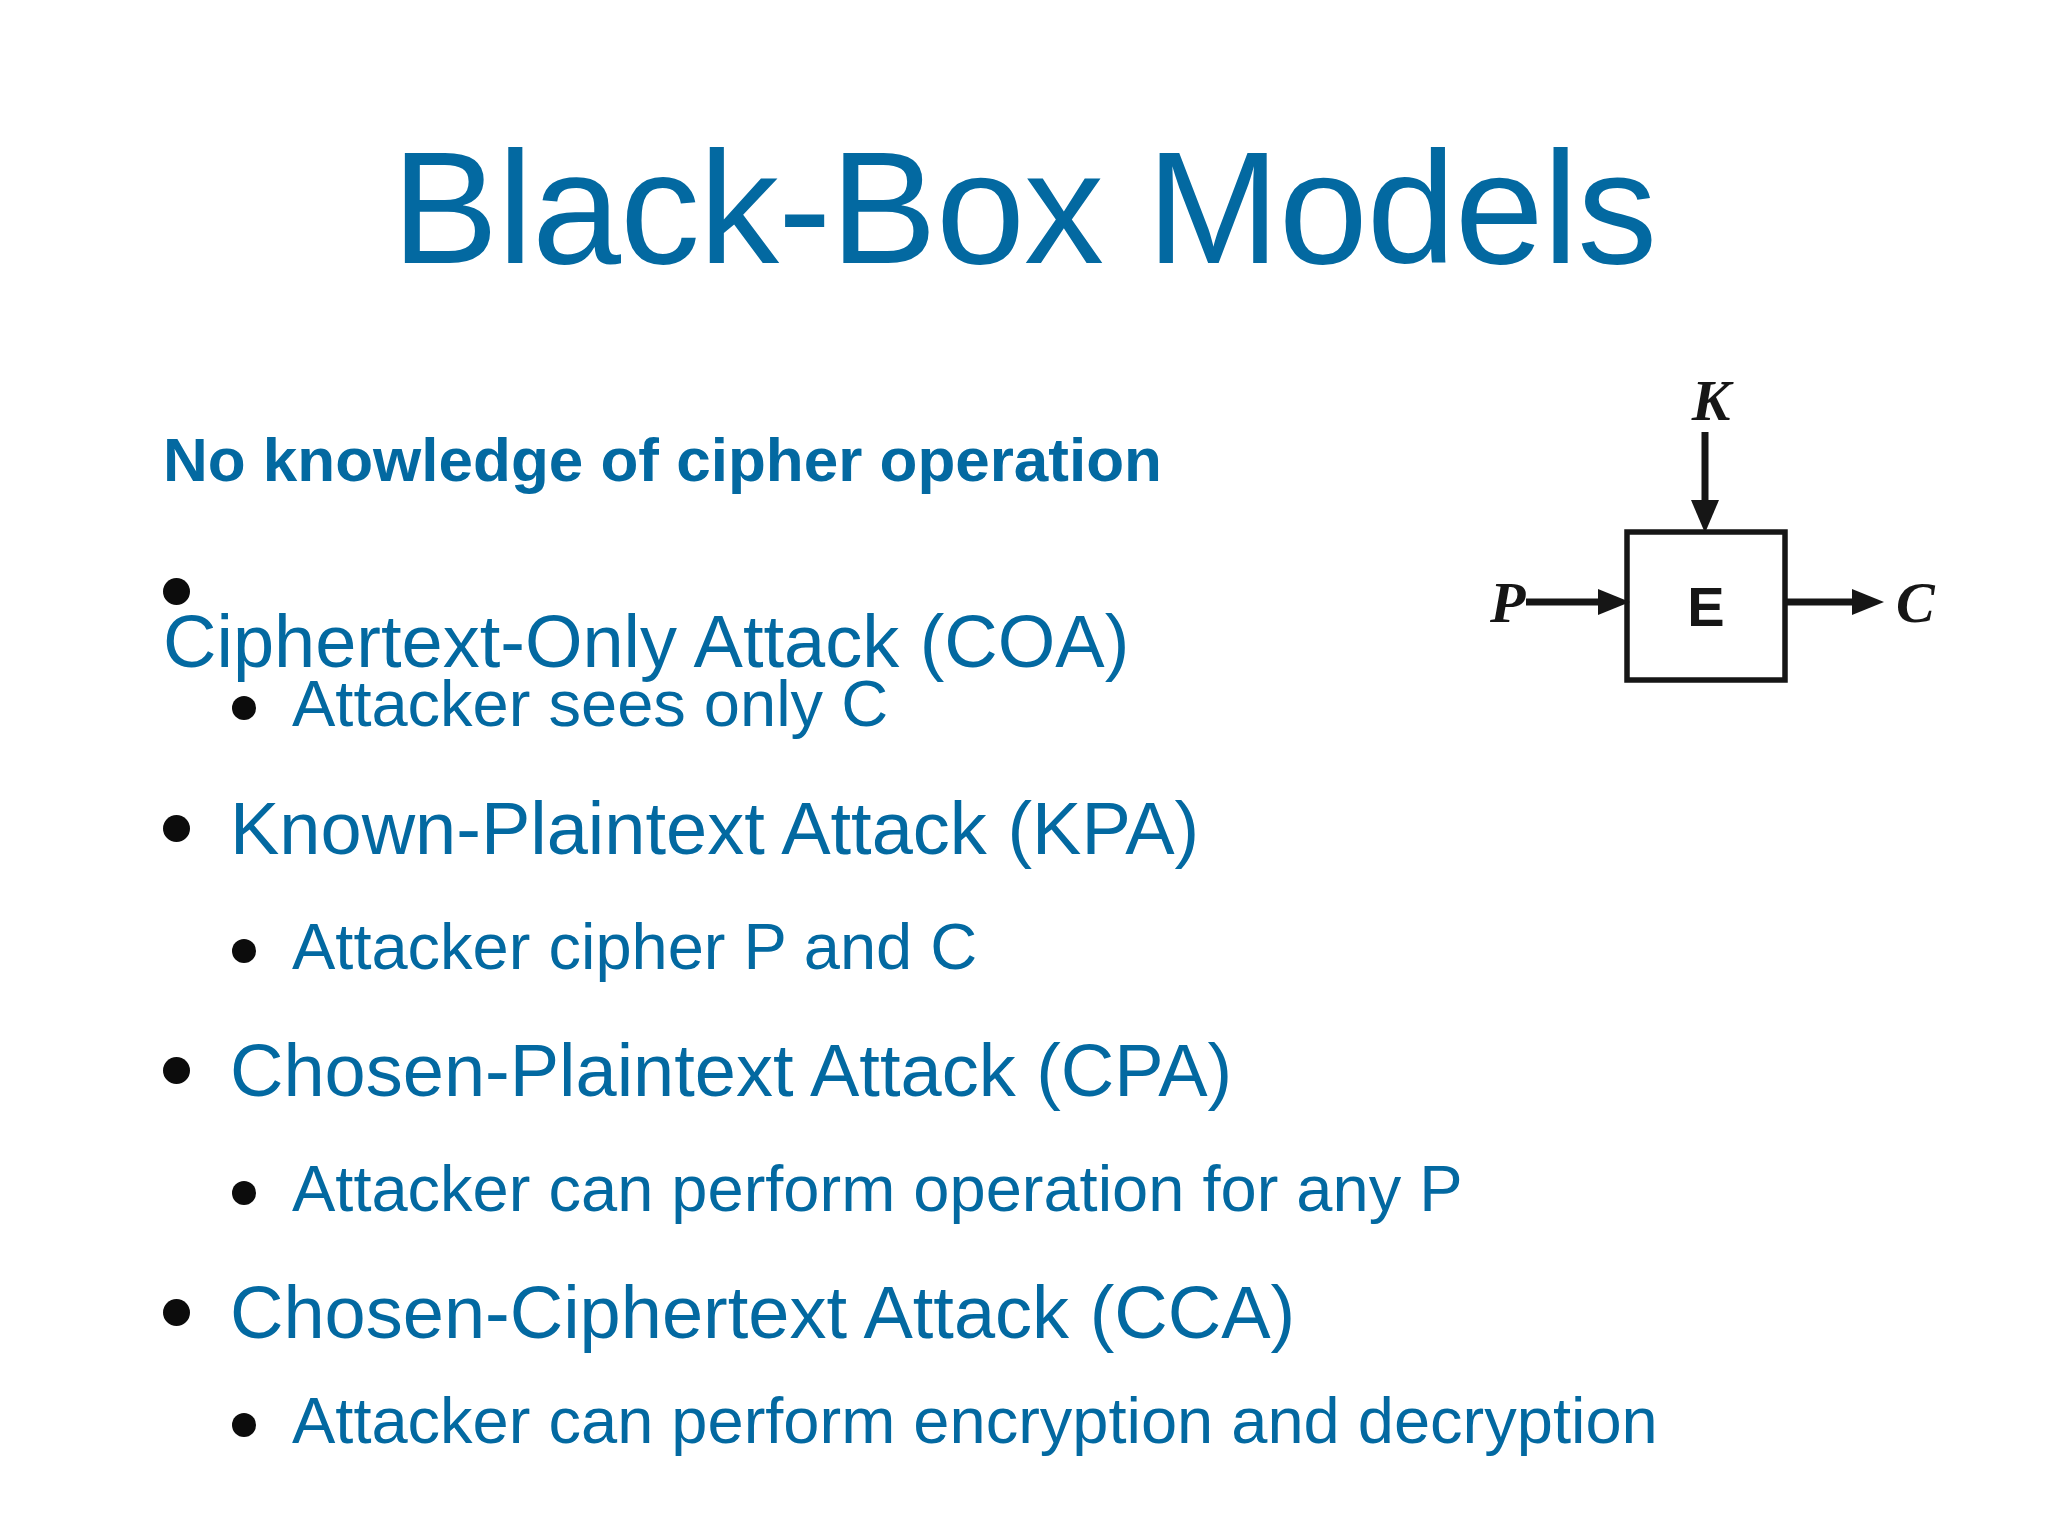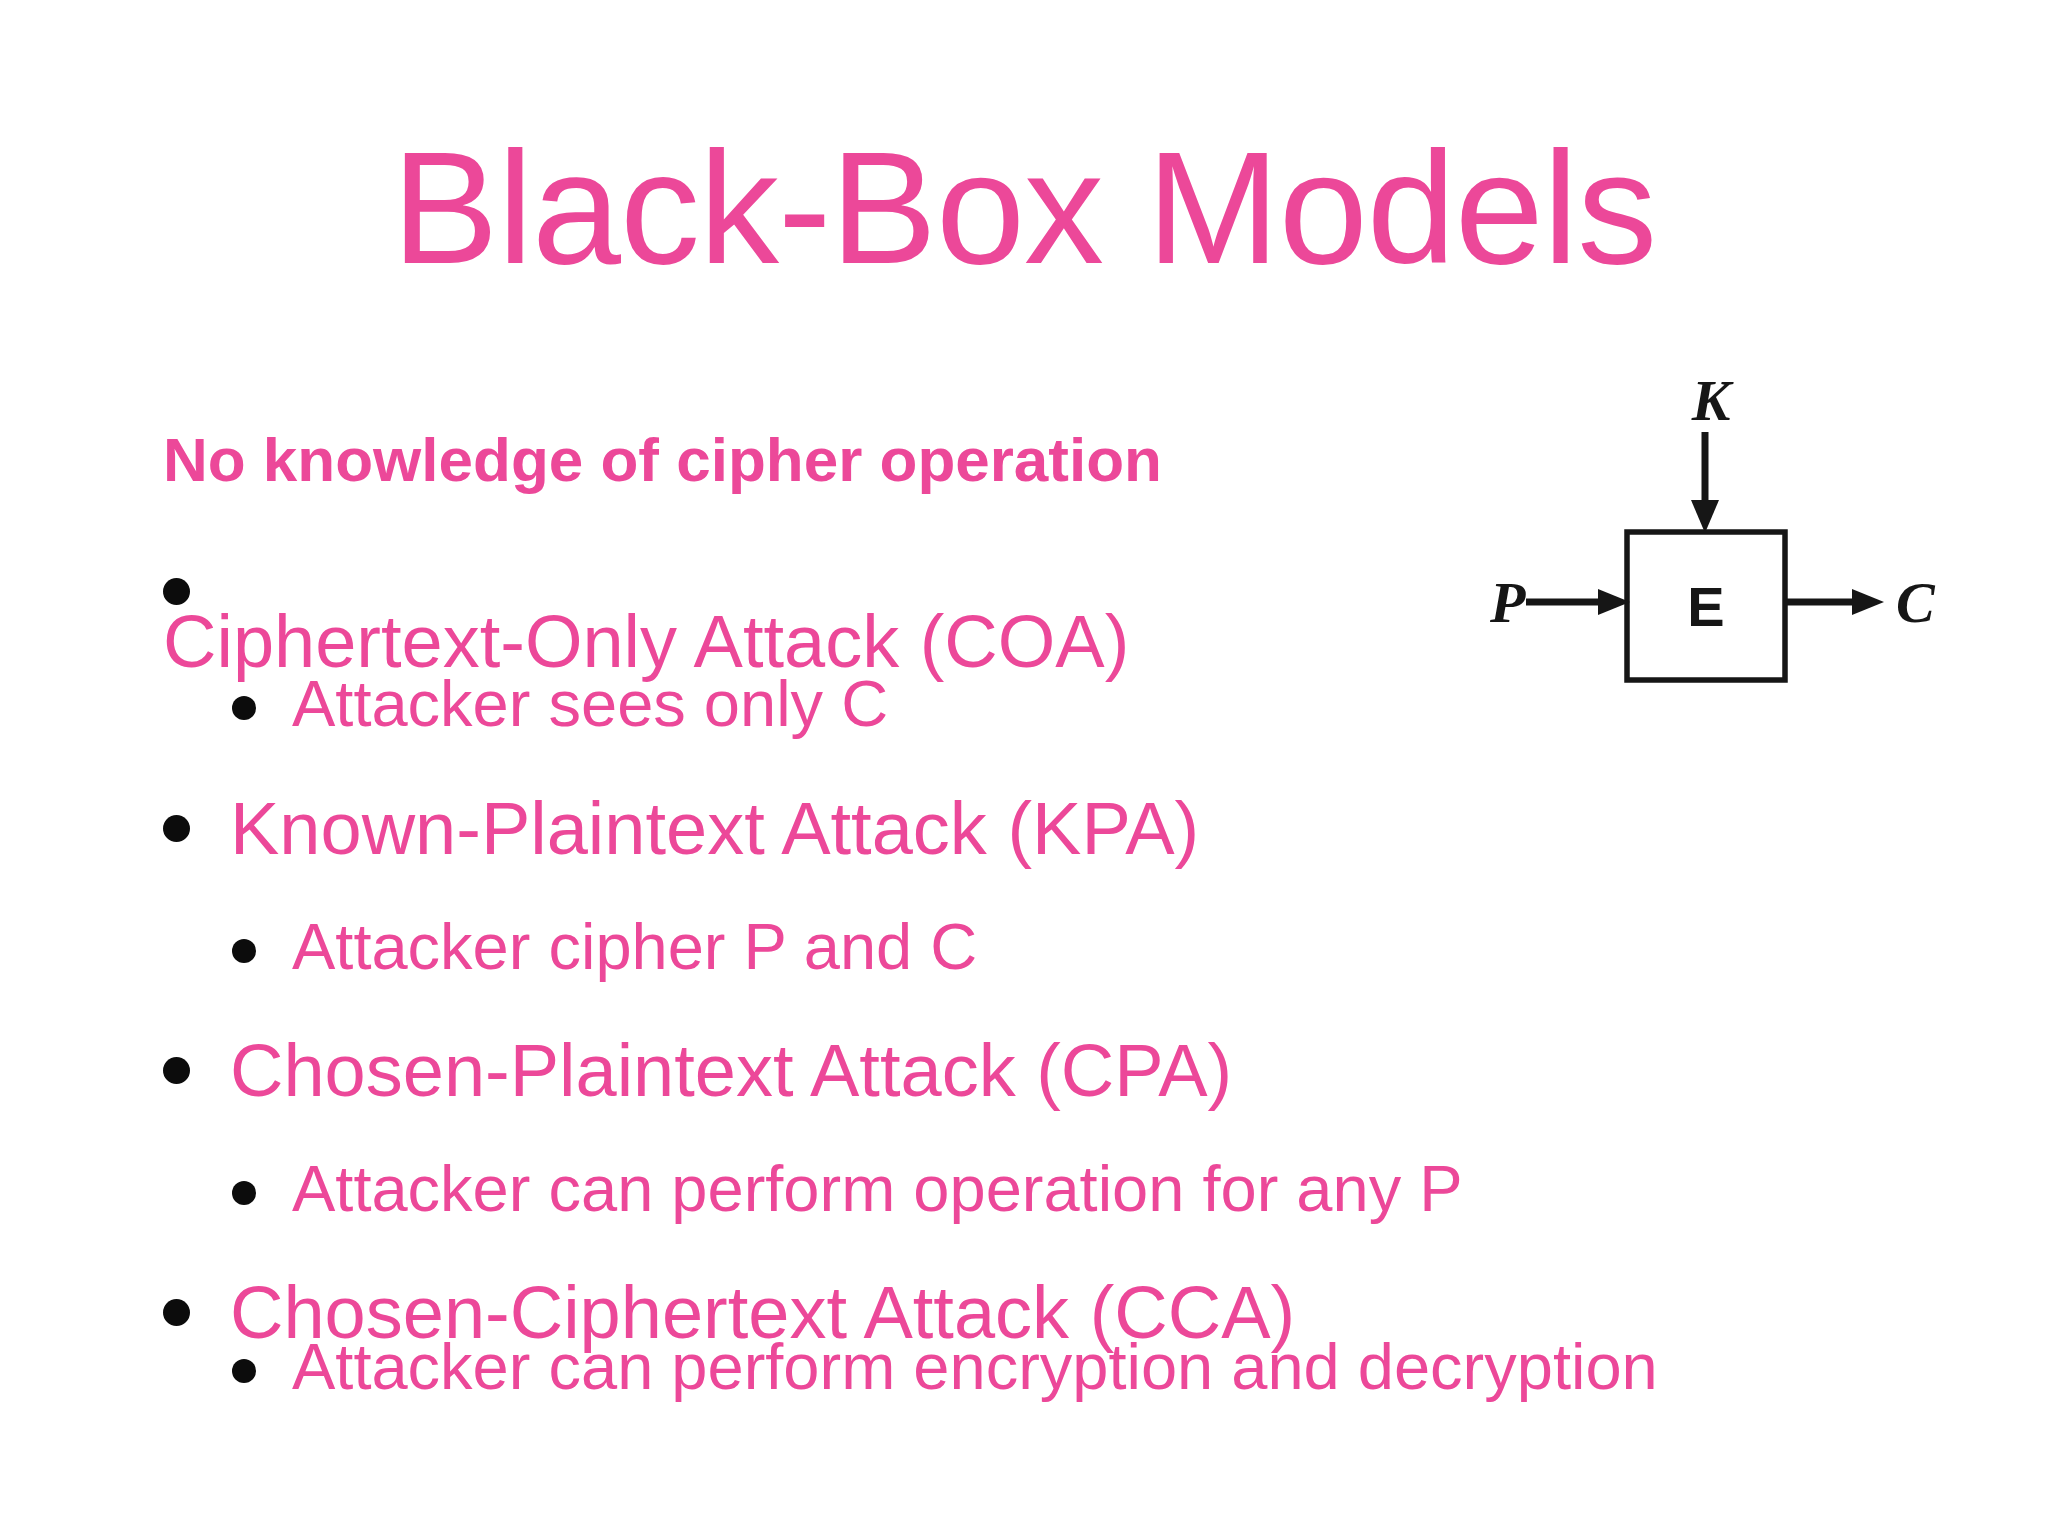--- a/index.html
+++ b/index.html
@@ -7,21 +7,21 @@
     padding: 0;
     background: #ffffff;
   }
   .slide {
     position: relative;
     width: 2048px;
     height: 1536px;
     background: #ffffff;
     overflow: hidden;
     font-family: "Liberation Sans", sans-serif;
-    color: #ec4899;
+    color: #0369a1;
   }
   .title {
     position: absolute;
     top: 128px;
     left: 0;
     width: 2048px;
     text-align: center;
     font-size: 160px;
     line-height: 1;
     letter-spacing: -1px;
@@ -52,21 +52,21 @@
   }
   .bullet.main > .dot { width: 27px; height: 27px; margin: 23px 40px 0 0; }
   .bullet.sub  > .dot { width: 24px; height: 24px; margin: 25px 36px 0 0; }
   .b1 { top: 555px; flex-direction: column; }
   .s1 { top: 671px; }
   .b2 { top: 792px; }
   .s2 { top: 914px; }
   .b3 { top: 1034px; }
   .s3 { top: 1156px; }
   .b4 { top: 1276px; }
-  .s4 { top: 1334px; justify-content: space-between; }
+  .s4 { top: 1388px; justify-content: space-between; }
   .diagram {
     position: absolute;
     left: 1450px;
     top: 330px;
     width: 560px;
     height: 400px;
   }
   .diagram text {
     fill: #161616;
   }

